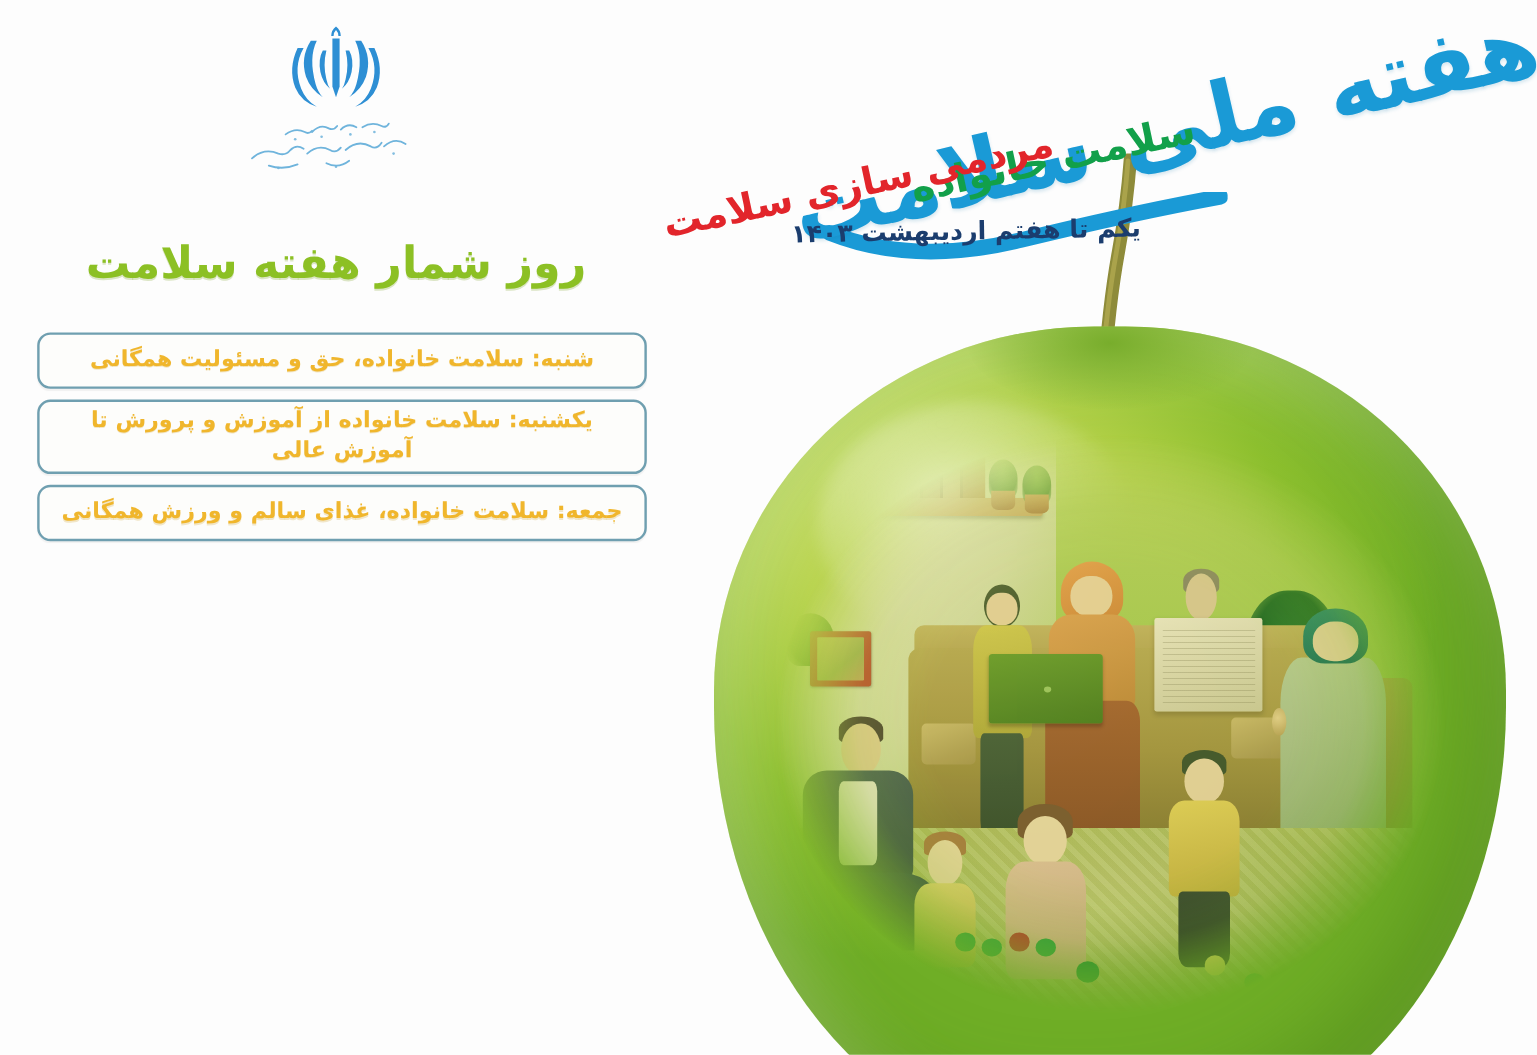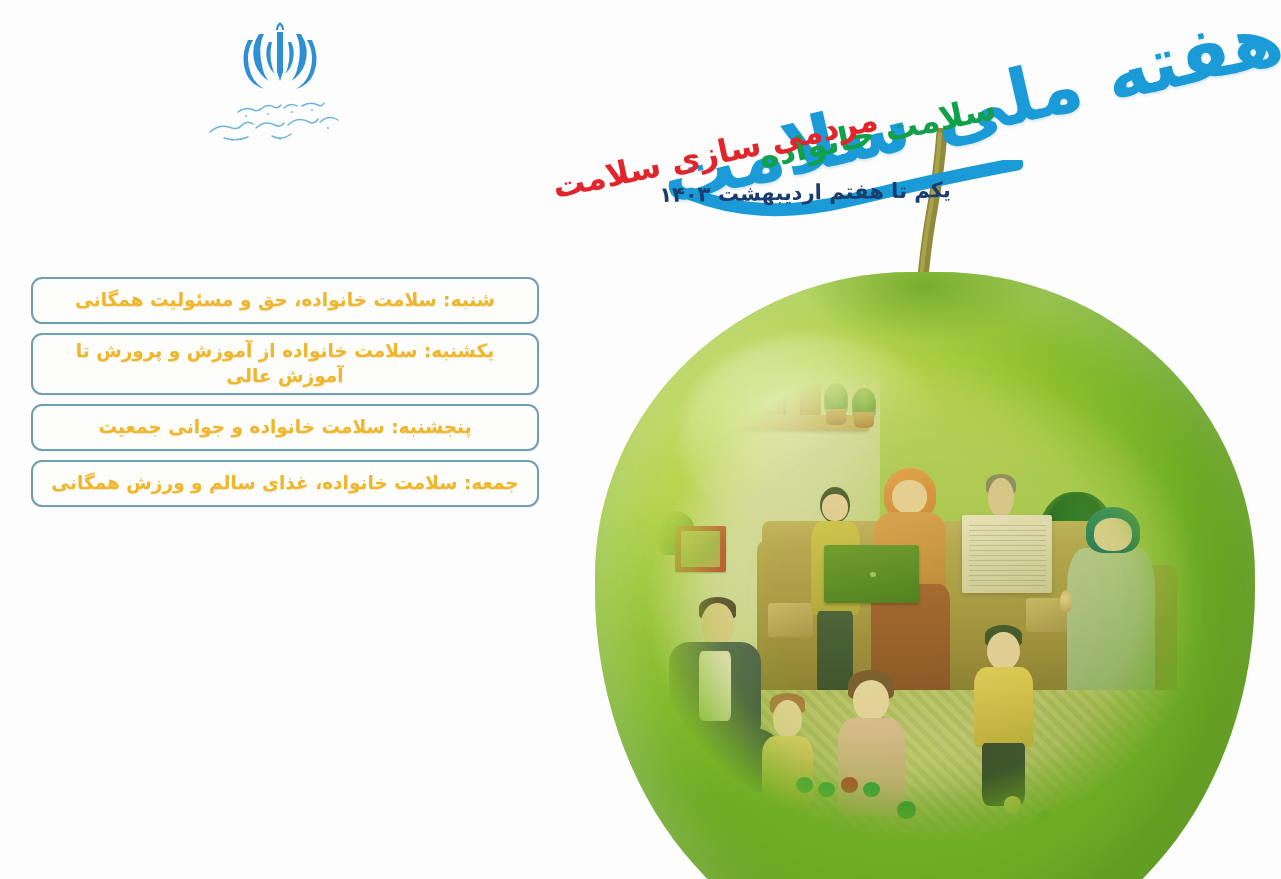--- a/index.html
+++ b/index.html
@@ -374,30 +374,28 @@
           <circle cx="112" cy="16" r="1.1"></circle>
             <circle cx="132" cy="14" r="1.1"></circle>
           <circle cx="52" cy="44" r="1.1"></circle>
             <circle cx="100" cy="43" r="1.1"></circle>
           <circle cx="148" cy="32" r="1.1"></circle>
         </g>
       </svg>
 
     </div>
 
+    <div class="roz-title">روز شمار هفته سلامت</div>
 
     <div class="day-list">
       <div class="day-item">
         <span class="day-text">شنبه: سلامت خانواده، حق و مسئولیت همگانی</span>
       </div>
       <div class="day-item tall">
         <span class="day-text">یکشنبه: سلامت خانواده از آموزش و پرورش تا آموزش عالی</span>
-      </div>
-      <div class="day-item">
-        <span class="day-text">پنجشنبه: سلامت خانواده و جوانی جمعیت</span>
       </div>
       <div class="day-item">
         <span class="day-text">جمعه: سلامت خانواده، غذای سالم و ورزش همگانی</span>
       </div>
     </div>
   </div>
 
   <div class="apple-wrap">
 
     <svg class="stem" viewBox="0 0 60 190">

